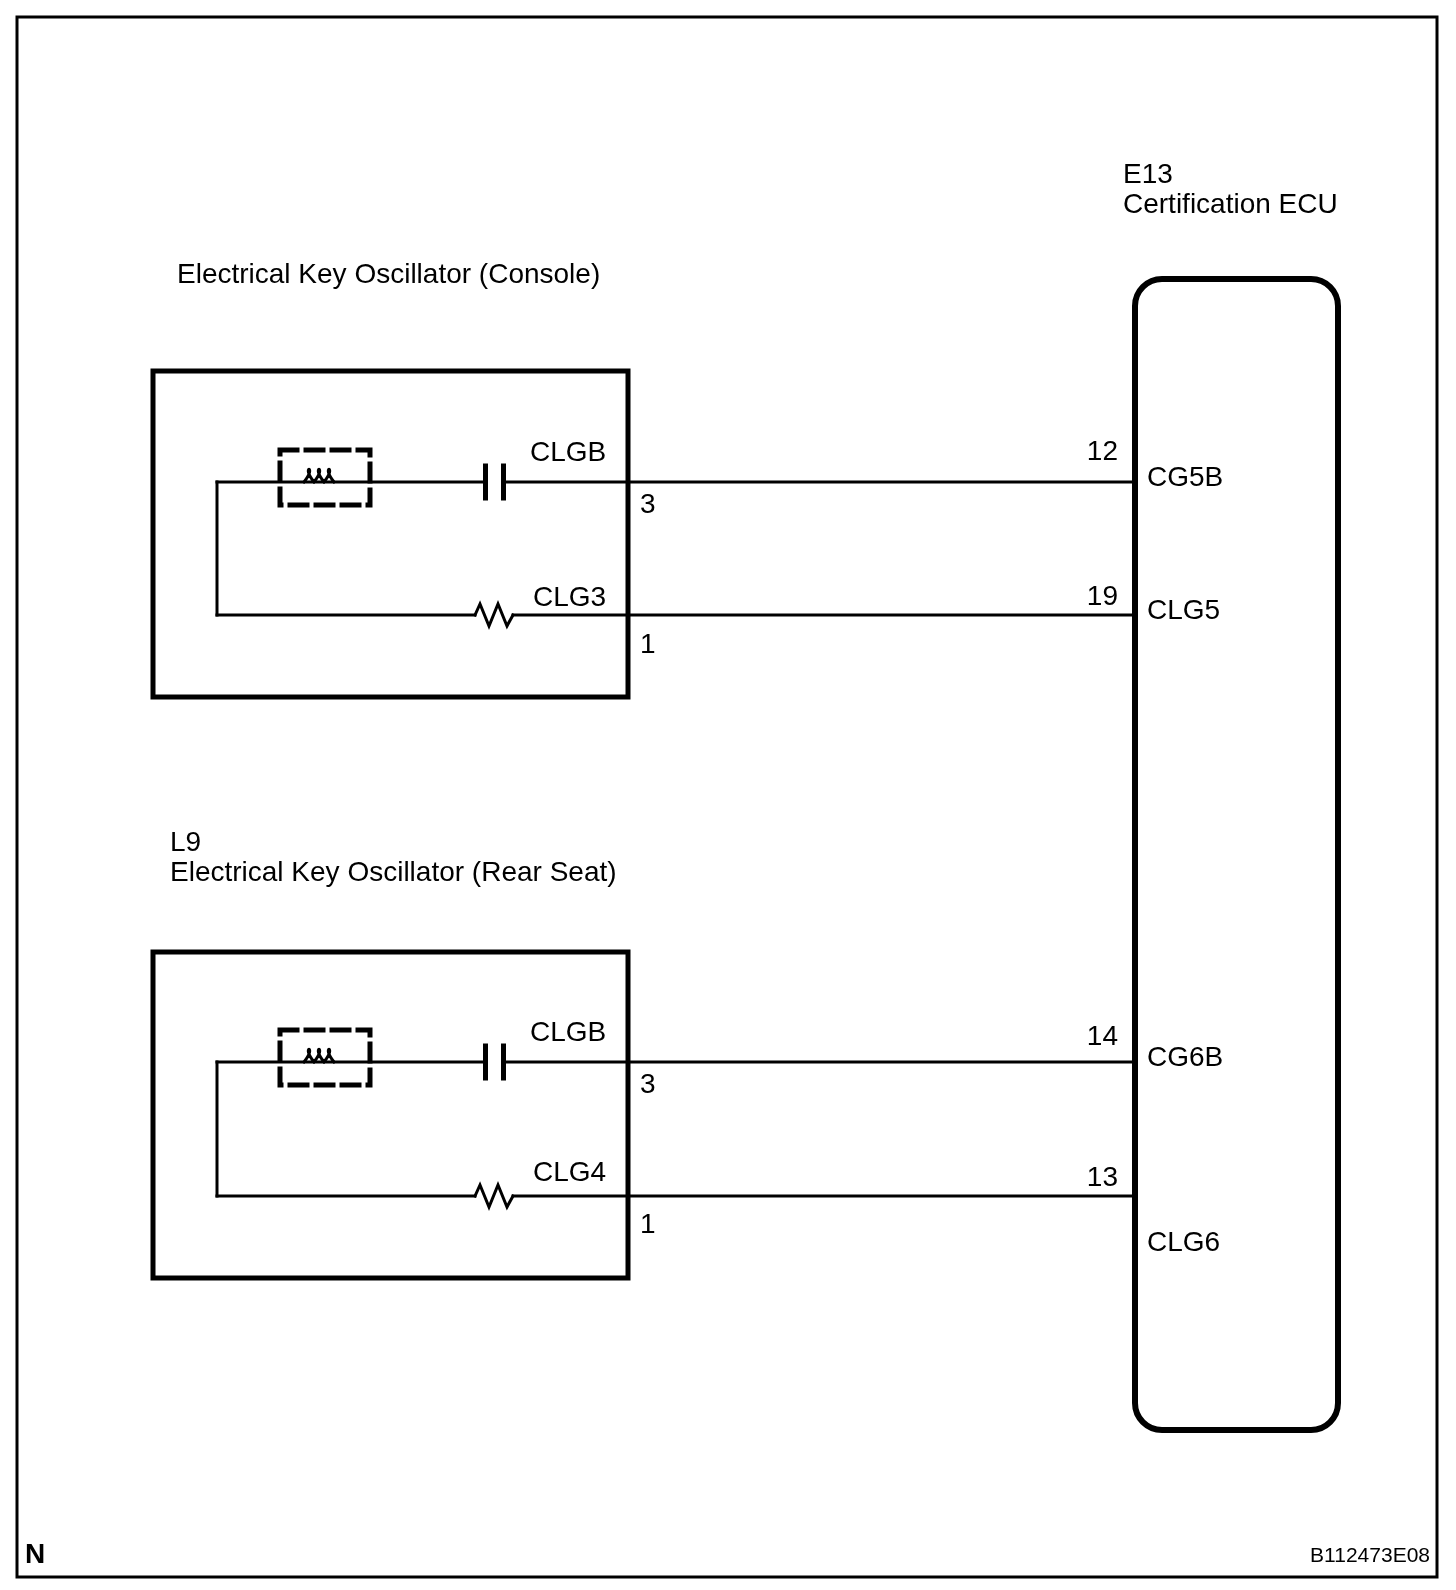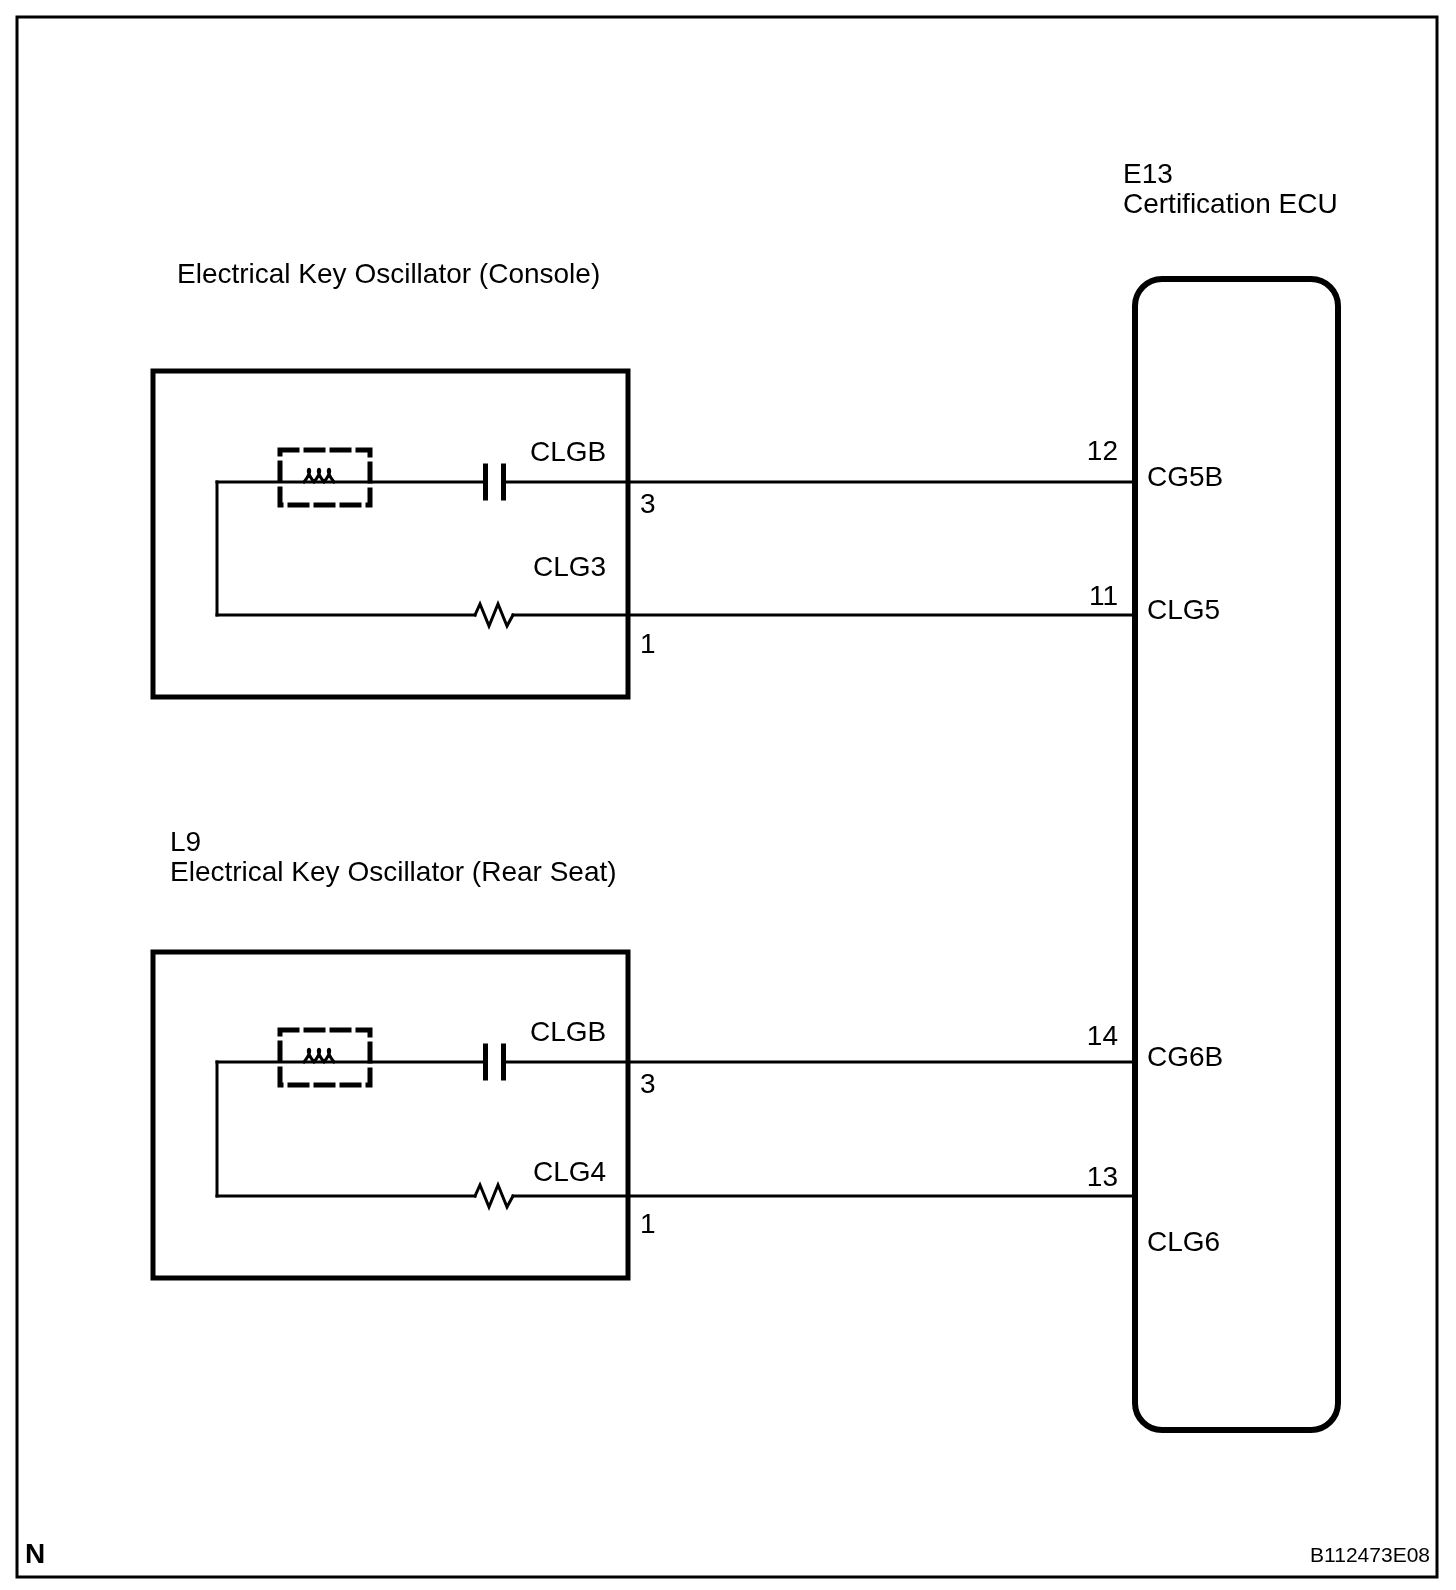--- a/index.html
+++ b/index.html
@@ -56,23 +56,23 @@
   <div class="lbl titleblock" style="left:1123px;top:159px;">
     <span class="line">E13</span>
     <span class="line">Certification ECU</span>
   </div>
 
   <div class="lbl" style="left:530px;top:437px;">CLGB</div>
   <div class="lbl" style="left:640px;top:489px;">3</div>
   <div class="lbl num-r" style="left:1038px;top:436px;">12</div>
   <div class="lbl" style="left:1147px;top:462px;">CG5B</div>
 
-  <div class="lbl" style="left:533px;top:552px;">CLG3</div>
+  <div class="lbl" style="left:533px;top:582px;">CLG3</div>
   <div class="lbl" style="left:640px;top:629px;">1</div>
-  <div class="lbl num-r" style="left:1038px;top:581px;">11</div>
+  <div class="lbl num-r" style="left:1038px;top:581px;">19</div>
   <div class="lbl" style="left:1147px;top:595px;">CLG5</div>
 
   <div class="lbl" style="left:530px;top:1017px;">CLGB</div>
   <div class="lbl" style="left:640px;top:1069px;">3</div>
   <div class="lbl num-r" style="left:1038px;top:1021px;">14</div>
   <div class="lbl" style="left:1147px;top:1042px;">CG6B</div>
 
   <div class="lbl" style="left:533px;top:1157px;">CLG4</div>
   <div class="lbl" style="left:640px;top:1209px;">1</div>
   <div class="lbl num-r" style="left:1038px;top:1162px;">13</div>

